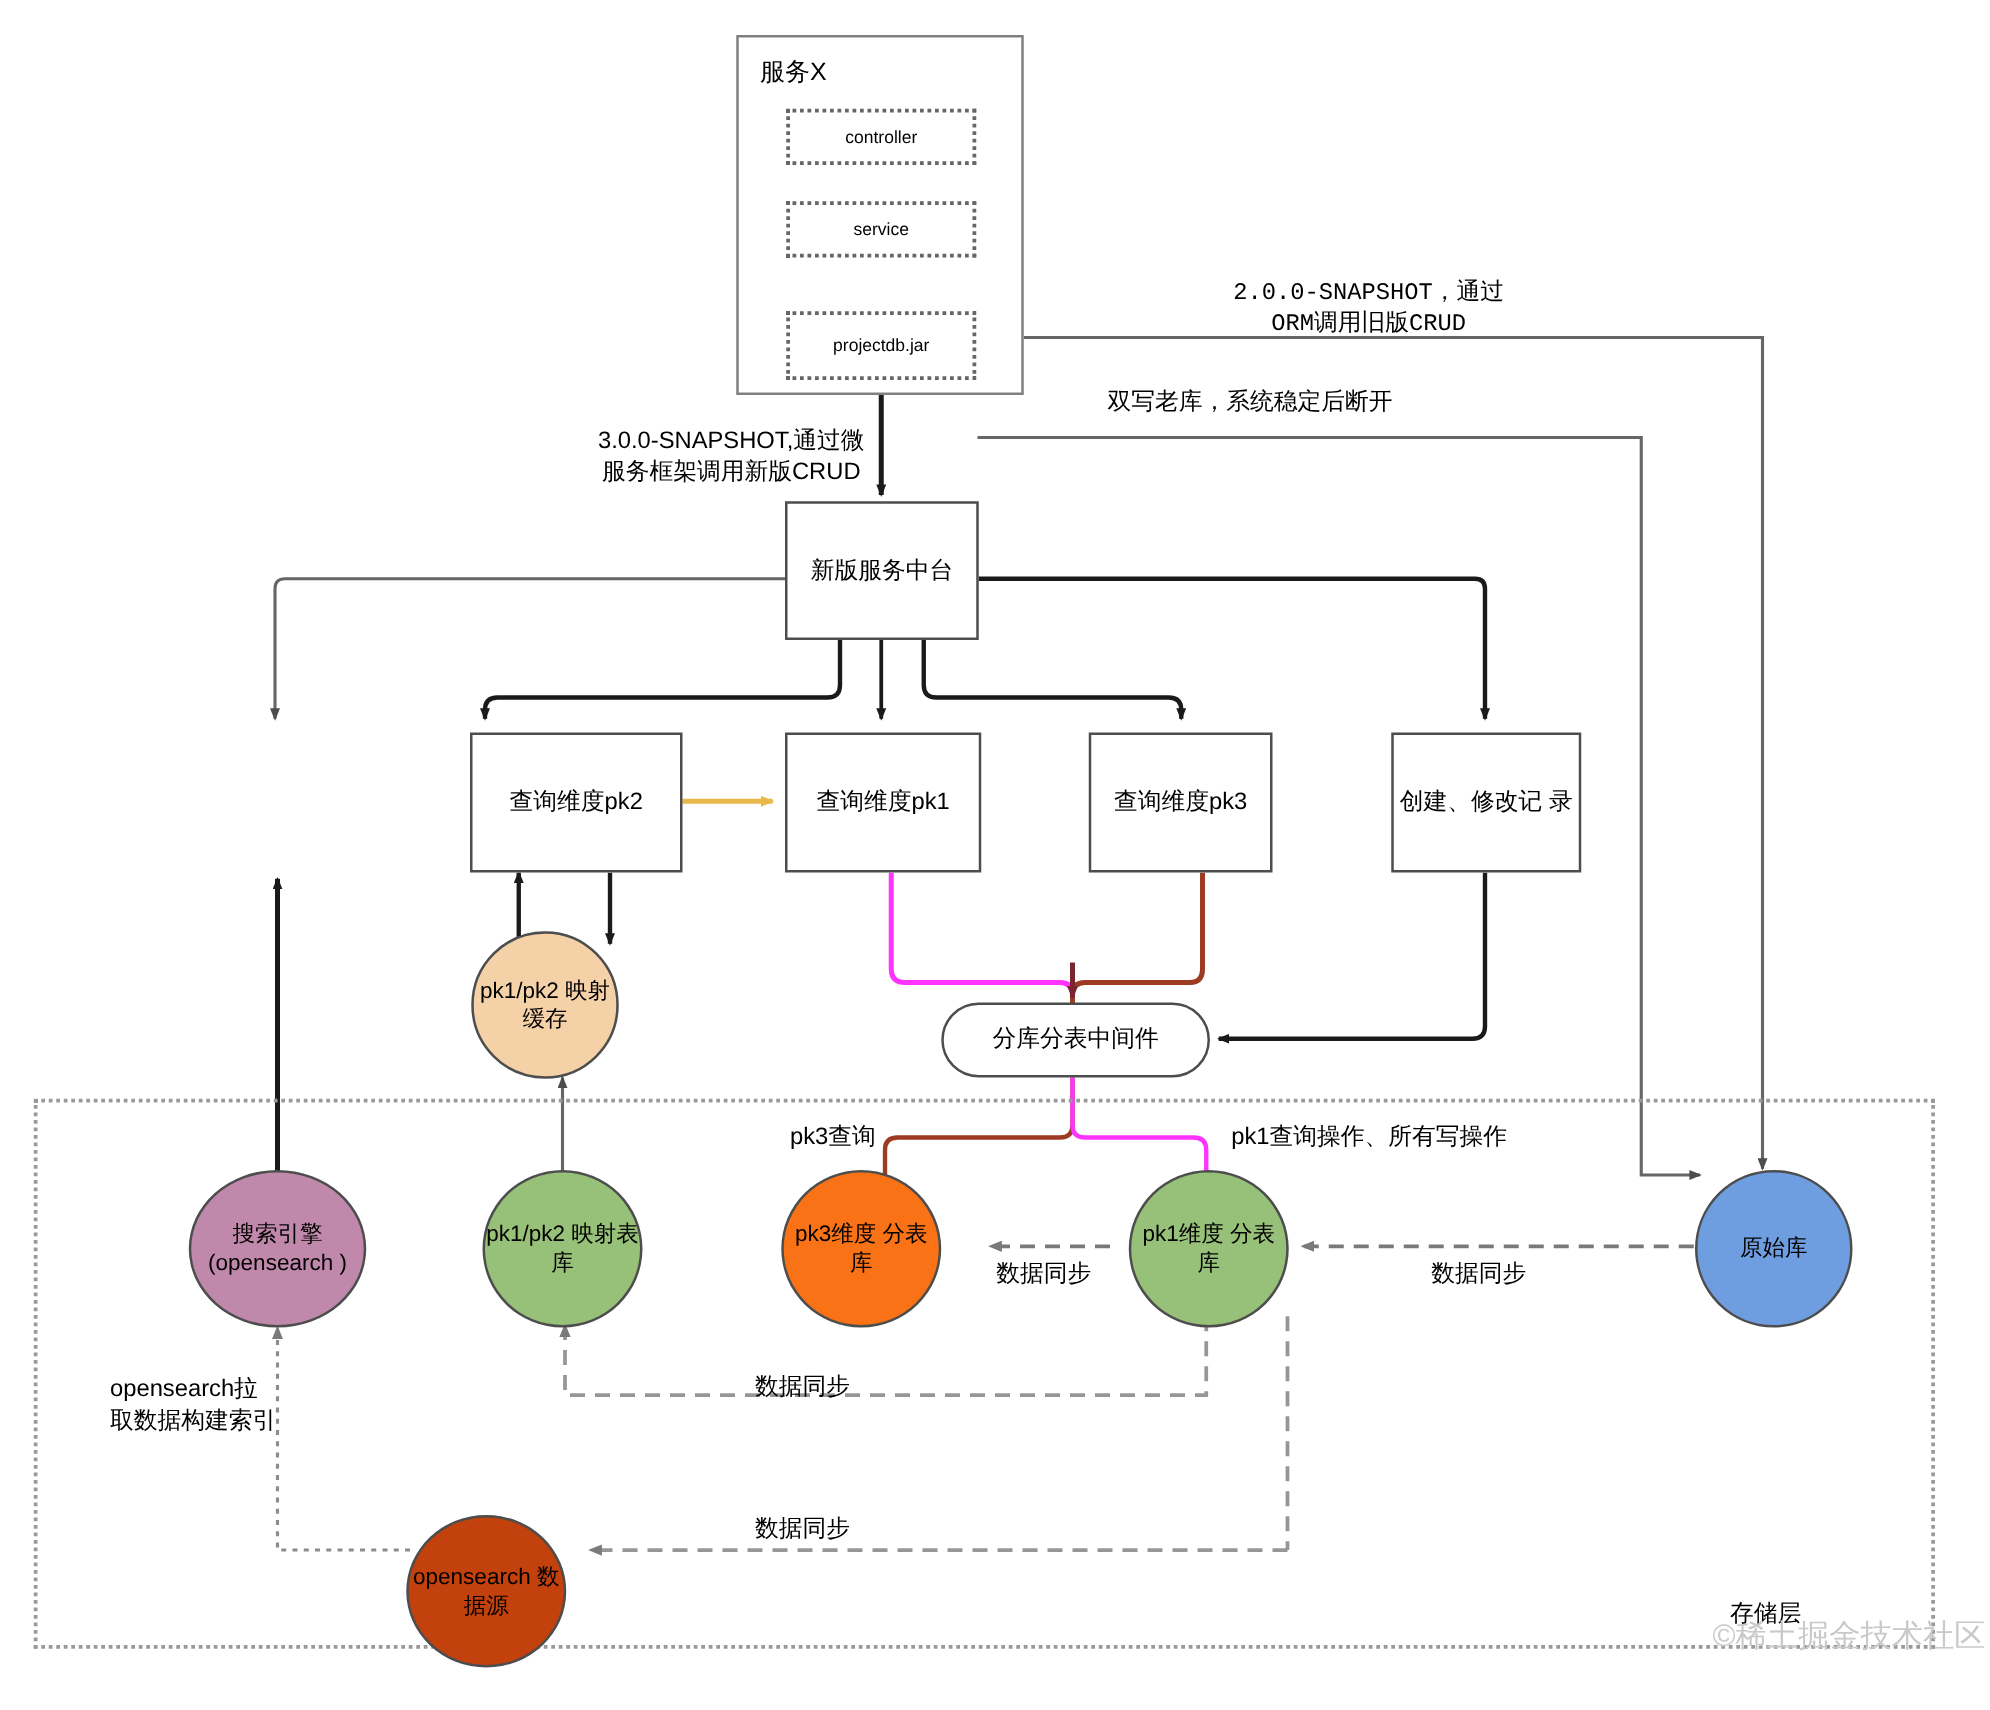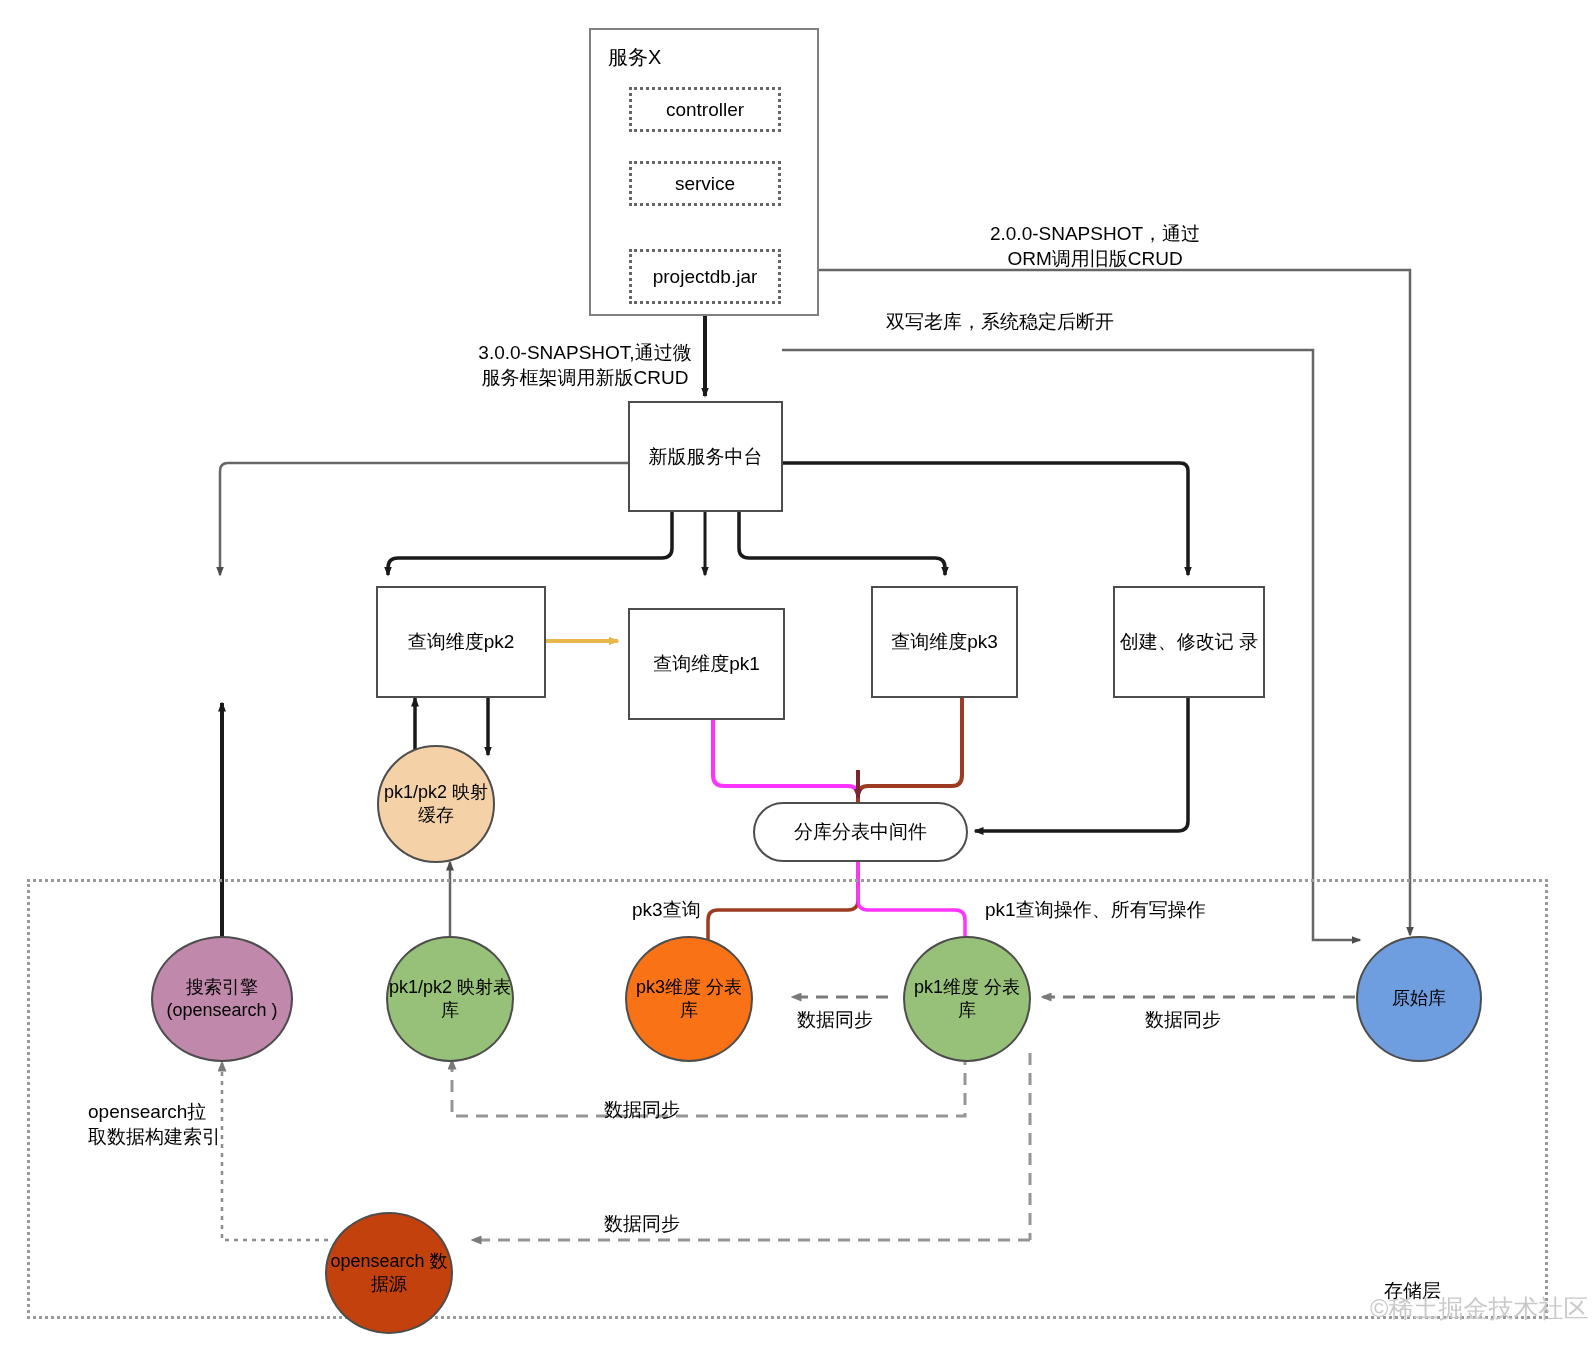--- a/index.html
+++ b/index.html
@@ -34,21 +34,21 @@
     line-height: 1.25;
   }
   .rect {
     border: 2px solid #4d4d4d;
     background: #ffffff;
     font-size: 19px;
   }
   .rect-dotted {
     border: 3px dotted #666666;
     background: #ffffff;
-    font-size: 19px;
+    font-size: 14px;
   }
   .container-box {
     border: 2px solid #808080;
     background: #ffffff;
     align-items: flex-start;
     justify-content: flex-start;
   }
   .container-title {
     position: absolute;
     font-size: 20px;
@@ -228,21 +228,21 @@
 
   <div class="node rect-dotted" style="left:629px; top:87px; width:152px; height:45px;">controller</div>
   <div class="node rect-dotted" style="left:629px; top:161px; width:152px; height:45px;">service</div>
   <div class="node rect-dotted" style="left:629px; top:249px; width:152px; height:55px;">projectdb.jar</div>
 
   <div class="node rect" style="left:628px; top:401px; width:155px; height:111px;">新版服务中台</div>
 
   <div class="node rect" style="left:376px; top:586px; width:170px; height:112px;">
     <span class="n-text">查询维度pk2</span>
   </div>
-  <div class="node rect" style="left:628px; top:608px; width:157px; height:112px;">
+  <div class="node rect" style="left:628px; top:586px; width:157px; height:112px;">
     <span class="n-text">查询维度pk1</span>
   </div>
   <div class="node rect" style="left:871px; top:586px; width:147px; height:112px;">
     <span class="n-text">查询维度pk3</span>
   </div>
   <div class="node rect" style="left:1113px; top:586px; width:152px; height:112px;">
     <span class="n-text">创建、修改记
 录</span>
   </div>
 
@@ -275,21 +275,21 @@
 分表库</span>
   </div>
   <div class="node circle" style="left:1356px; top:936px; width:126px; height:126px; background:#6f9ee0;">
     <span class="n-text">原始库</span>
   </div>
   <div class="node circle" style="left:325px; top:1212px; width:128px; height:122px; background:#c2410c;">
     <span class="n-text">opensearch
 数据源</span>
   </div>
 
-  <div class="edge-label" style="left:935px; top:222px; width:320px;">2.0.0-SNAPSHOT，通过
+  <div class="edge-label" style="left:935px; top:222px; width:320px;font-family:Liberation Mono, monospace;">2.0.0-SNAPSHOT，通过
 ORM调用旧版CRUD</div>
   <div class="edge-label" style="left:860px; top:310px; width:280px;">双写老库，系统稳定后断开</div>
   <div class="edge-label" style="left:460px; top:341px; width:250px; text-align:center;">3.0.0-SNAPSHOT,通过微
 服务框架调用新版CRUD</div>
 
   <div class="edge-label" style="left:632px; top:898px; width:110px; text-align:left;">pk3查询</div>
   <div class="edge-label" style="left:985px; top:898px; width:300px; text-align:left;">pk1查询操作、所有写操作</div>
 
   <div class="edge-label" style="left:797px; top:1008px; width:110px; text-align:left;">数据同步</div>
   <div class="edge-label" style="left:1145px; top:1008px; width:110px; text-align:left;">数据同步</div>

